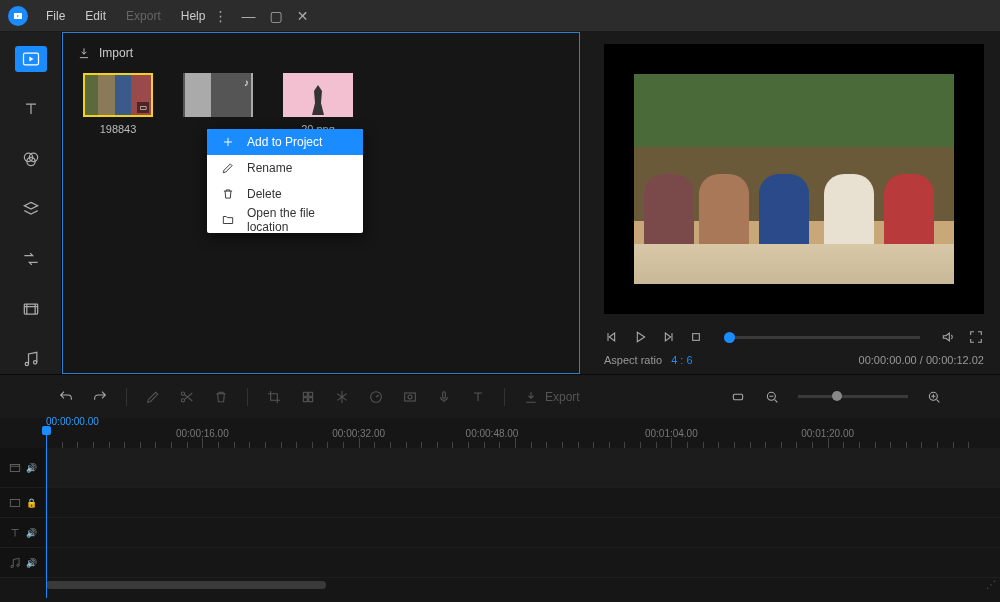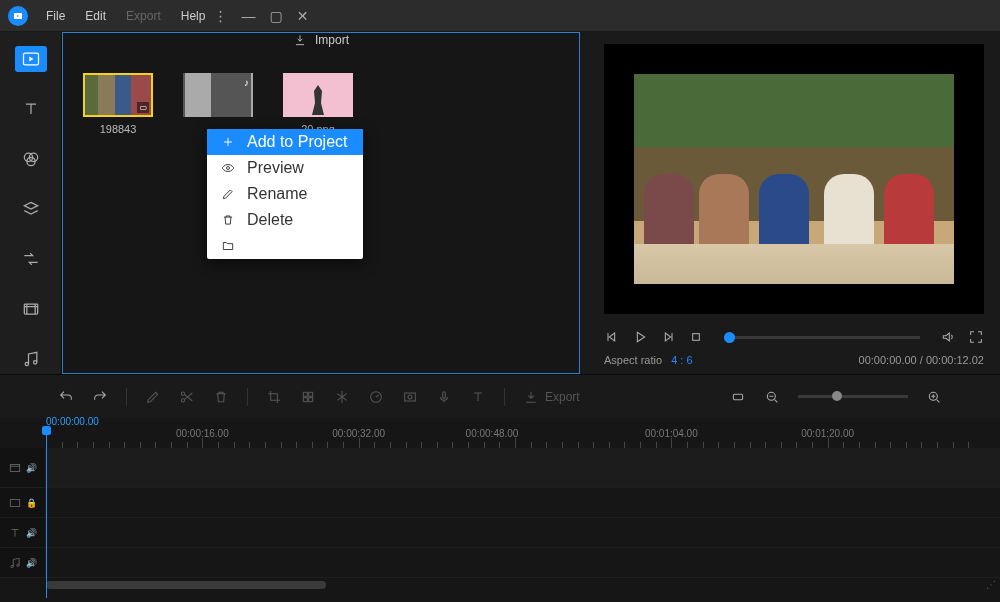--- a/index.html
+++ b/index.html
@@ -20,21 +20,21 @@
 .main { display: flex; height: 342px; }
 
 
 .vtool { width: 62px; background: #1e1e1e; display: flex; flex-direction: column; align-items: center; padding-top: 14px; gap: 24px; border-right: 1px solid #0d0d0d; }
 .vtool-btn { width: 32px; height: 26px; display: flex; align-items: center; justify-content: center; cursor: pointer; color: #aaa; border-radius: 3px; }
 .vtool-btn.active { background: #1a8cff; color: #fff; }
 .vtool-btn svg { width: 20px; height: 20px; stroke: currentColor; fill: none; stroke-width: 1.5; }
 
 
 .library { flex: 1; background: #161616; border: 1px solid #2e7fd1; position: relative; }
-.lib-header { height: 40px; display: flex; align-items: center; padding: 0 14px; gap: 10px; flex-direction: column; }
+.lib-header { height: 40px; display: flex; align-items: center; padding: 0 14px; gap: 10px; }
 .import-btn { display: flex; align-items: center; gap: 8px; color: #ccc; cursor: pointer; }
 .import-btn svg { width: 14px; height: 14px; stroke: #ccc; fill: none; stroke-width: 1.5; }
 .filter { margin-left: auto; display: flex; align-items: center; gap: 10px; }
 .filter-select { width: 90px; height: 22px; background: #2a2a2a; border: 1px solid #3a3a3a; color: #ccc; display: flex; align-items: center; justify-content: space-between; padding: 0 8px; font-size: 12px; cursor: pointer; }
 .list-mode { color: #aaa; cursor: pointer; }
 .list-mode svg { width: 16px; height: 16px; stroke: #aaa; fill: none; stroke-width: 2; }
 
 .thumbs { display: flex; gap: 30px; padding: 0 20px; }
 .thumb { width: 70px; text-align: center; }
 .thumb-img { width: 70px; height: 44px; background: #333; border: 2px solid transparent; position: relative; overflow: hidden; }
@@ -44,21 +44,21 @@
 .mini-vid-icon { position: absolute; bottom: 2px; right: 2px; color: #fff; font-size: 8px; background: rgba(0,0,0,.5); padding: 1px 2px; }
 
 
 .scene-people { background: linear-gradient(90deg,#5a6a3a 0 20%,#8a7a5a 20% 45%,#3a5a8a 45% 70%,#9a4a4a 70% 100%); }
 .scene-bw { background: linear-gradient(90deg,#aaa 0 40%,#555 40% 100%); }
 .scene-dog { background: #f2c0d0; display:flex; align-items:flex-end; justify-content:center; }
 .scene-dog::after { content:""; width: 20px; height: 30px; background: #333; clip-path: polygon(50% 0,70% 20%,65% 60%,80% 100%,20% 100%,35% 60%,30% 20%); }
 
 
 .ctx { position: absolute; left: 144px; top: 96px; width: 156px; background: #fff; border-radius: 2px; box-shadow: 0 4px 14px rgba(0,0,0,.6); overflow: hidden; z-index: 50; }
-.ctx-item { height: 26px; display: flex; align-items: center; gap: 12px; padding: 0 14px; color: #333; font-size: 16px; cursor: pointer; }
+.ctx-item { height: 26px; display: flex; align-items: center; gap: 12px; padding: 0 14px; color: #333; font-size: 12px; cursor: pointer; }
 .ctx-item.highlight { background: #1a8cff; color: #fff; }
 .ctx-item svg { width: 14px; height: 14px; stroke: currentColor; fill: none; stroke-width: 1.6; flex-shrink: 0; }
 
 
 .preview { width: 420px; background: #1a1a1a; display: flex; flex-direction: column; padding: 12px 16px 8px 24px; }
 .viewport { flex: 1; background: #000; display: flex; align-items: center; justify-content: center; }
 .video-frame { width: 320px; height: 210px; background: linear-gradient(180deg,#4a6a3a 0 35%,#6a5a3a 35% 70%,#c8a878 70% 100%); position: relative; overflow: hidden; }
 .person { position:absolute; bottom:20px; width:50px; height:90px; border-radius:20px 20px 4px 4px; }
 .p1{left:10px;background:#7a4a4a;} .p2{left:65px;background:#a87858;} .p3{left:125px;background:#2a4a8a;} .p4{left:190px;background:#e8e0d0;} .p5{left:250px;background:#b83a3a;}
 .table-top{position:absolute;bottom:0;left:0;right:0;height:40px;background:linear-gradient(#d8c8a8,#c8b898);}
@@ -205,41 +205,35 @@
 
     <div class="ctx">
       <div class="ctx-item highlight">
         <svg viewBox="0 0 24 24">
             <path d="M12 5v14M5 12h14"></path>
           </svg>
         <span>Add to Project</span>
       </div>
       <div class="ctx-item">
         <svg viewBox="0 0 24 24">
-            <path d="M2 12s3.5-6 10-6 10 6 10 6-3.5 6-10 6-10-6-10-6z"></path>
-            <circle cx="12" cy="12" r="2.5"></circle>
-          </svg>
-        <span>Preview</span>
+            <path d="M4 20l4-1 11-11-3-3L5 16l-1 4z"></path>
+          </svg>
+        <span>Rename</span>
       </div>
       <div class="ctx-item">
         <svg viewBox="0 0 24 24">
-            <path d="M4 20l4-1 11-11-3-3L5 16l-1 4z"></path>
-          </svg>
-        <span>Rename</span>
+            <path d="M5 7h14M9 7V5h6v2M7 7l1 12h8l1-12"></path>
+          </svg>
+        <span>Delete</span>
       </div>
       <div class="ctx-item">
         <svg viewBox="0 0 24 24">
-            <path d="M5 7h14M9 7V5h6v2M7 7l1 12h8l1-12"></path>
-          </svg>
-        <span>Delete</span>
-      </div>
-      <div class="ctx-item">
-        <svg viewBox="0 0 24 24">
             <path d="M4 6h5l2 2h9v10H4z"></path>
           </svg>
+        <span>Open the file location</span>
       </div>
     </div>
   </div>
 
   <div class="preview">
     <div class="viewport">
       <div class="video-frame">
         <div class="person p1"></div>
           <div class="person p2"></div>
           <div class="person p3"></div>

